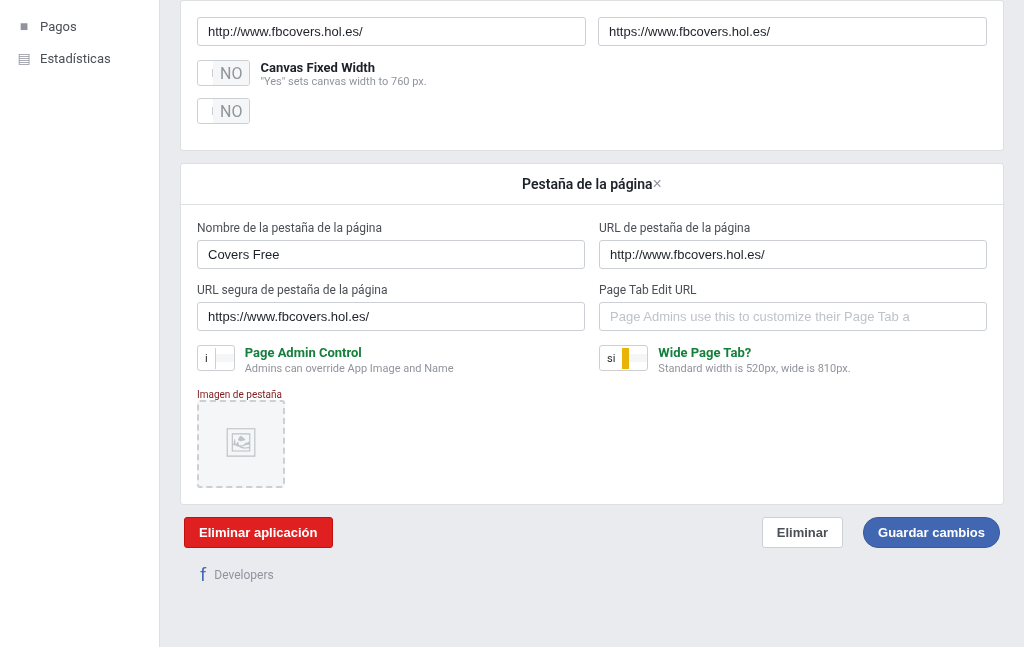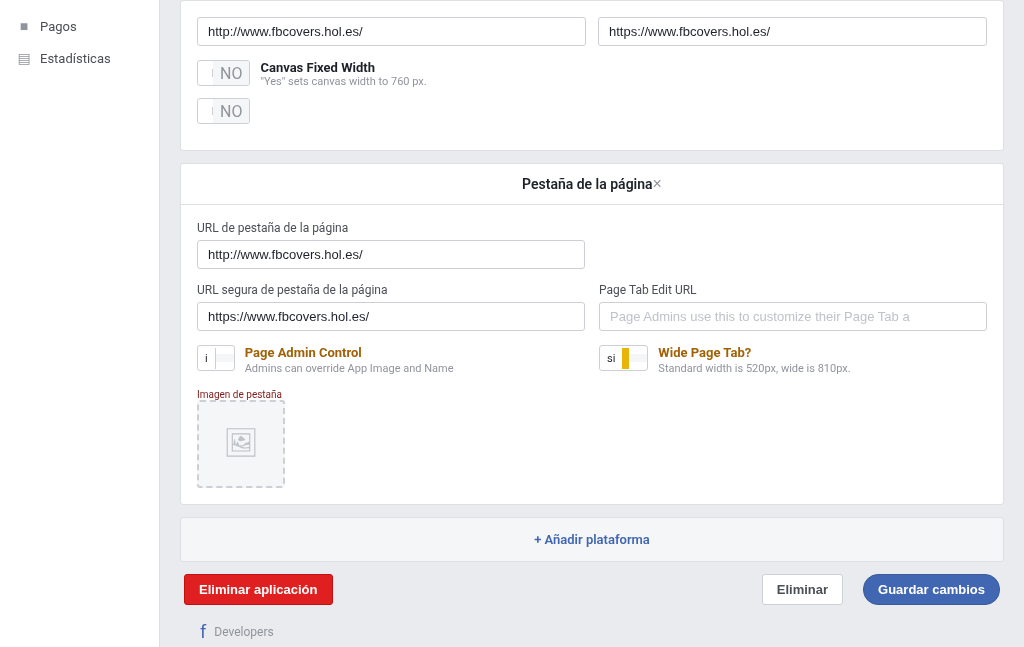--- a/index.html
+++ b/index.html
@@ -130,21 +130,21 @@
       margin-bottom: 14px;
     }
     .control-item {
       display: flex;
       align-items: flex-start;
       gap: 10px;
     }
     .control-text strong {
       display: block;
       font-size: 13px;
-      color: #a16207;
+      color: #15803d;
     }
     .control-text span {
       font-size: 11px;
       color: #90949c;
     }
     .imagen-section label {
       display: block;
       font-size: 10px;
       color: #7f1d1d;
       margin-bottom: 0;
@@ -300,20 +300,24 @@
 
     <div class="dialog">
       <div class="dialog-header">
         <span class="dialog-title">Pestaña de la página</span>
         <button class="close-btn">×</button>
       </div>
 
       <div class="dialog-body">
 
         <div class="form-grid">
+          <div class="form-field">
+            <label>Nombre de la pestaña de la página</label>
+            <input type="text" value="Covers Free" style="">
+          </div>
           <div class="form-field">
             <label>URL de pestaña de la página</label>
             <input type="text" value="http://www.fbcovers.hol.es/" style="">
           </div>
         </div>
 
         <div class="form-grid">
           <div class="form-field">
             <label>URL segura de pestaña de la página</label>
             <input type="text" value="https://www.fbcovers.hol.es/" style="">
@@ -350,21 +354,20 @@
 
         <div class="imagen-section">
           <label>Imagen de pestaña</label>
           <div class="image-placeholder">
             <span class="img-icon">🖼</span>
           </div>
         </div>
       </div>
     </div>
 
-    <div class="add-platform">+ Añadir plataforma</div>
 
     <div class="action-bar">
       <button class="btn btn-danger">Eliminar aplicación</button>
       <div class="right-actions">
         <button class="btn btn-default">Eliminar</button>
         <button class="btn btn-primary">Guardar cambios</button>
       </div>
     </div>
 
     <div class="footer">

